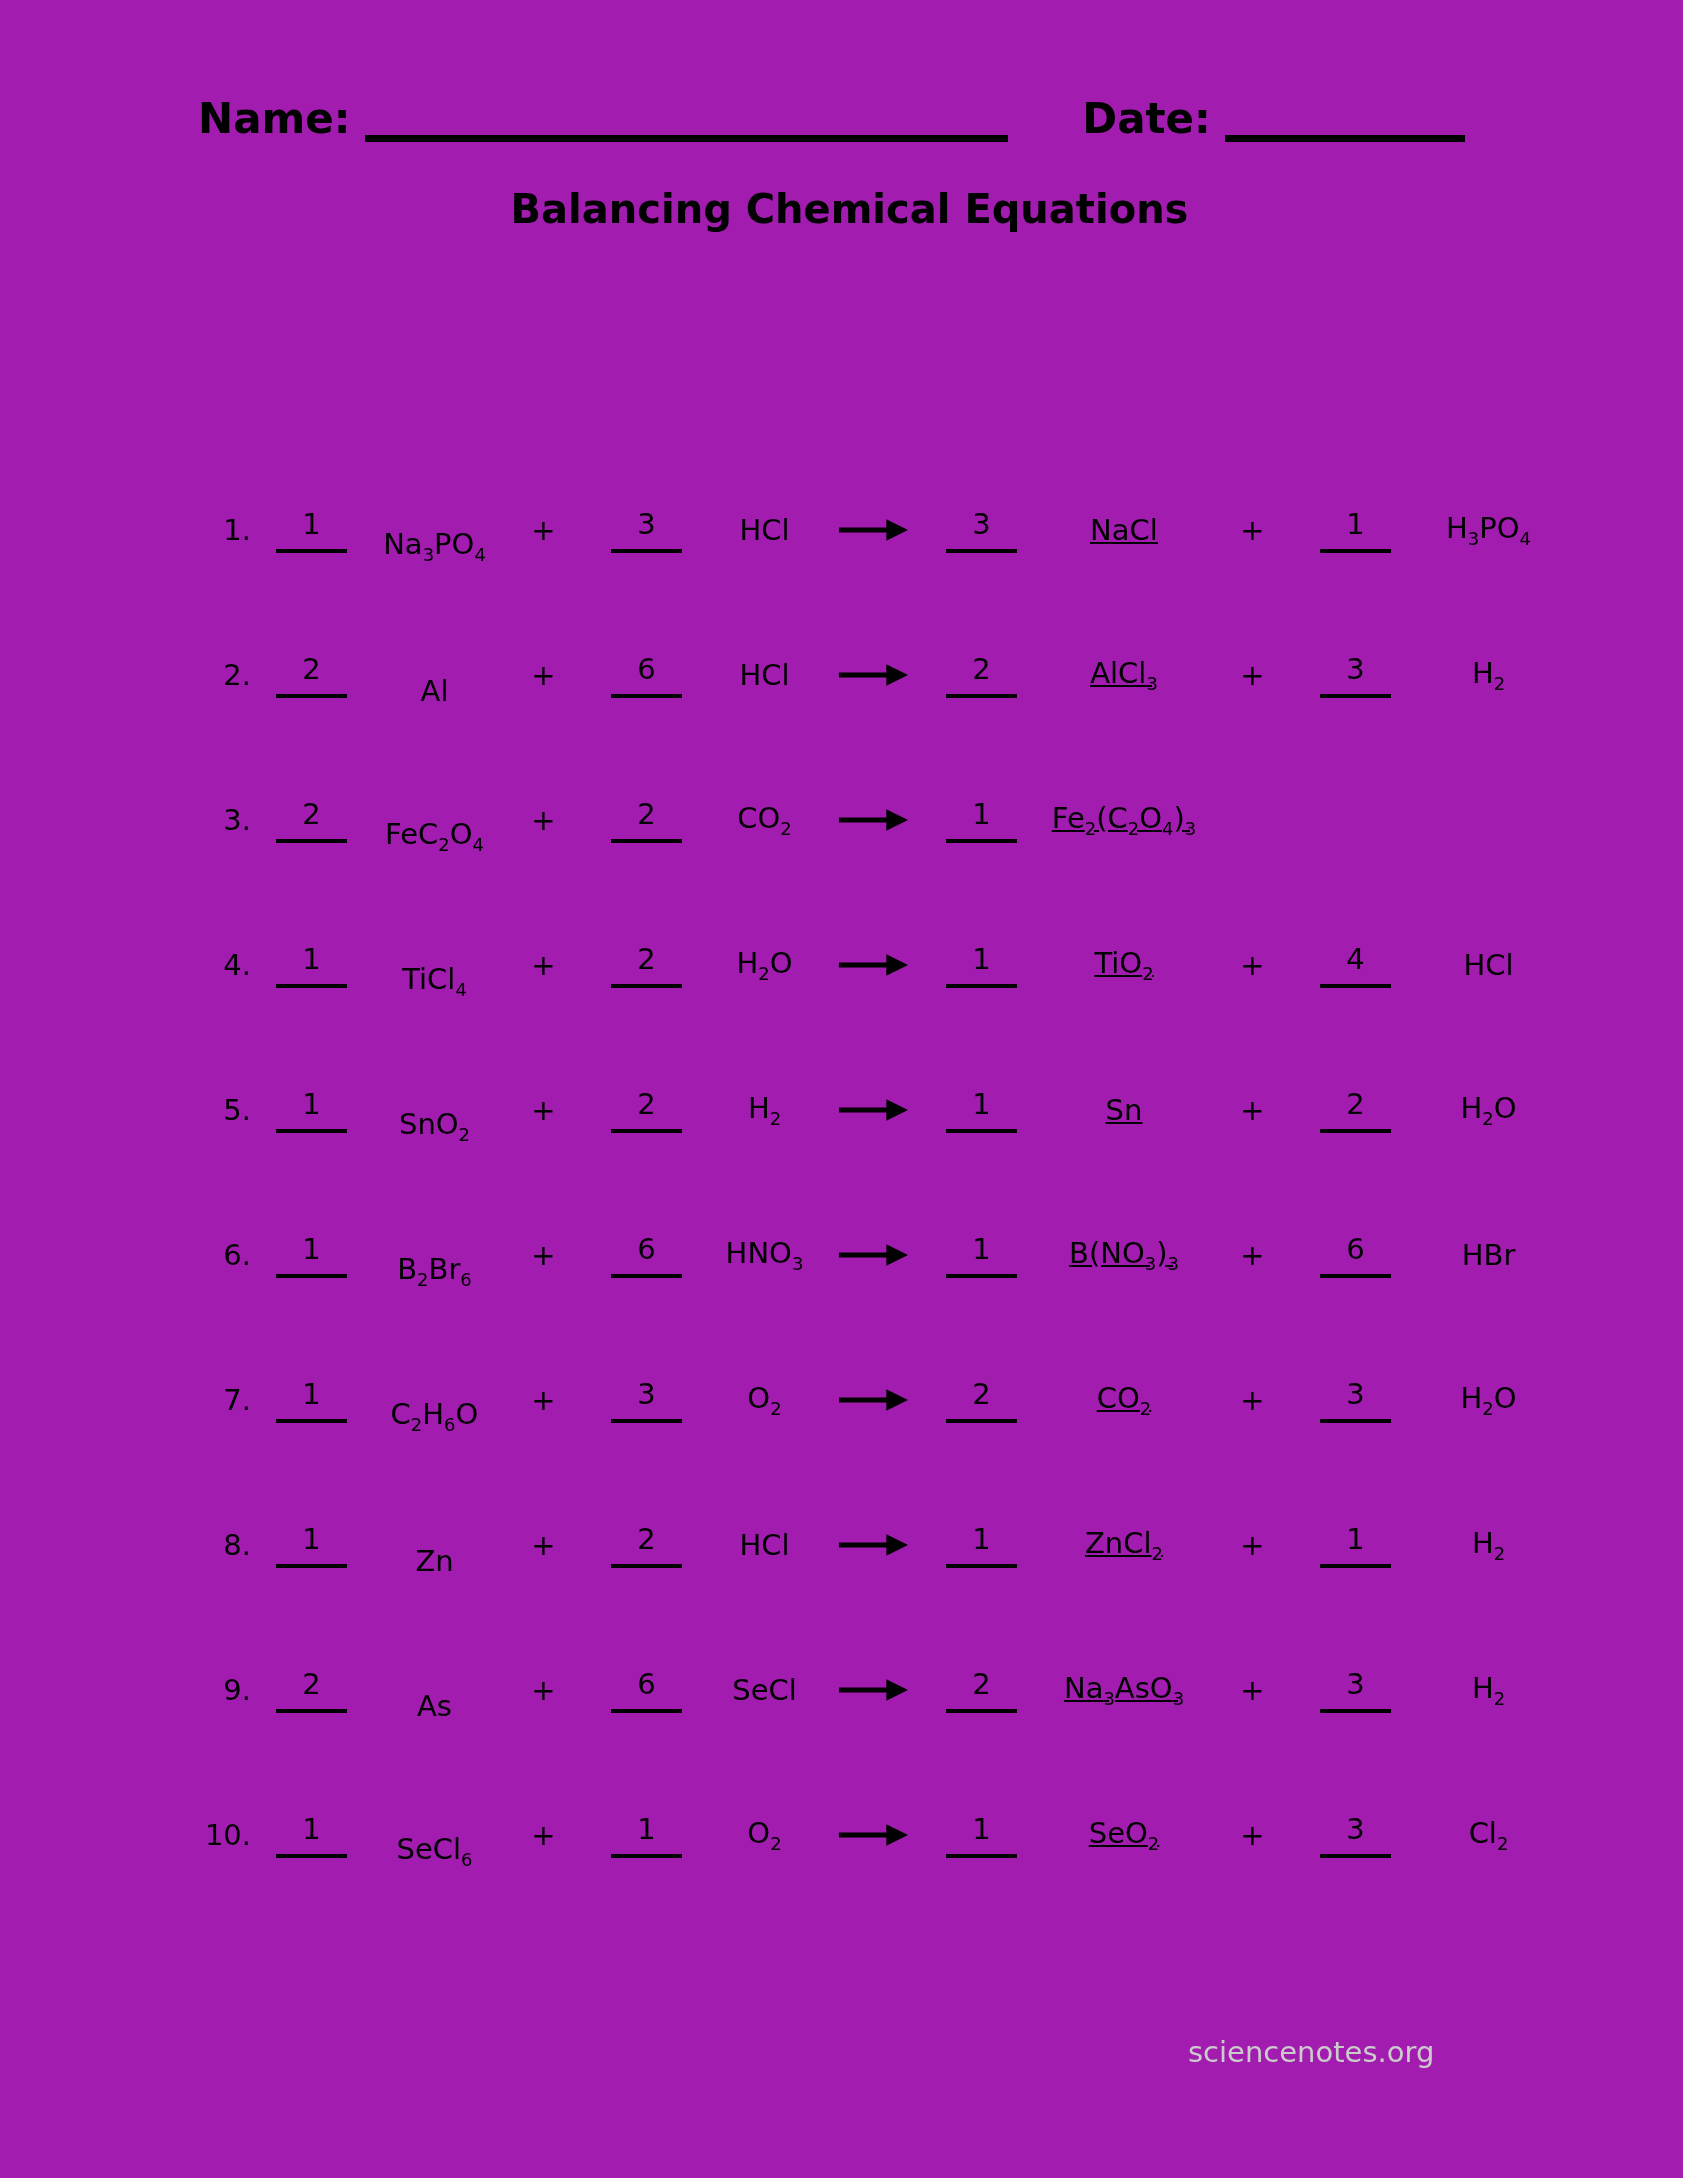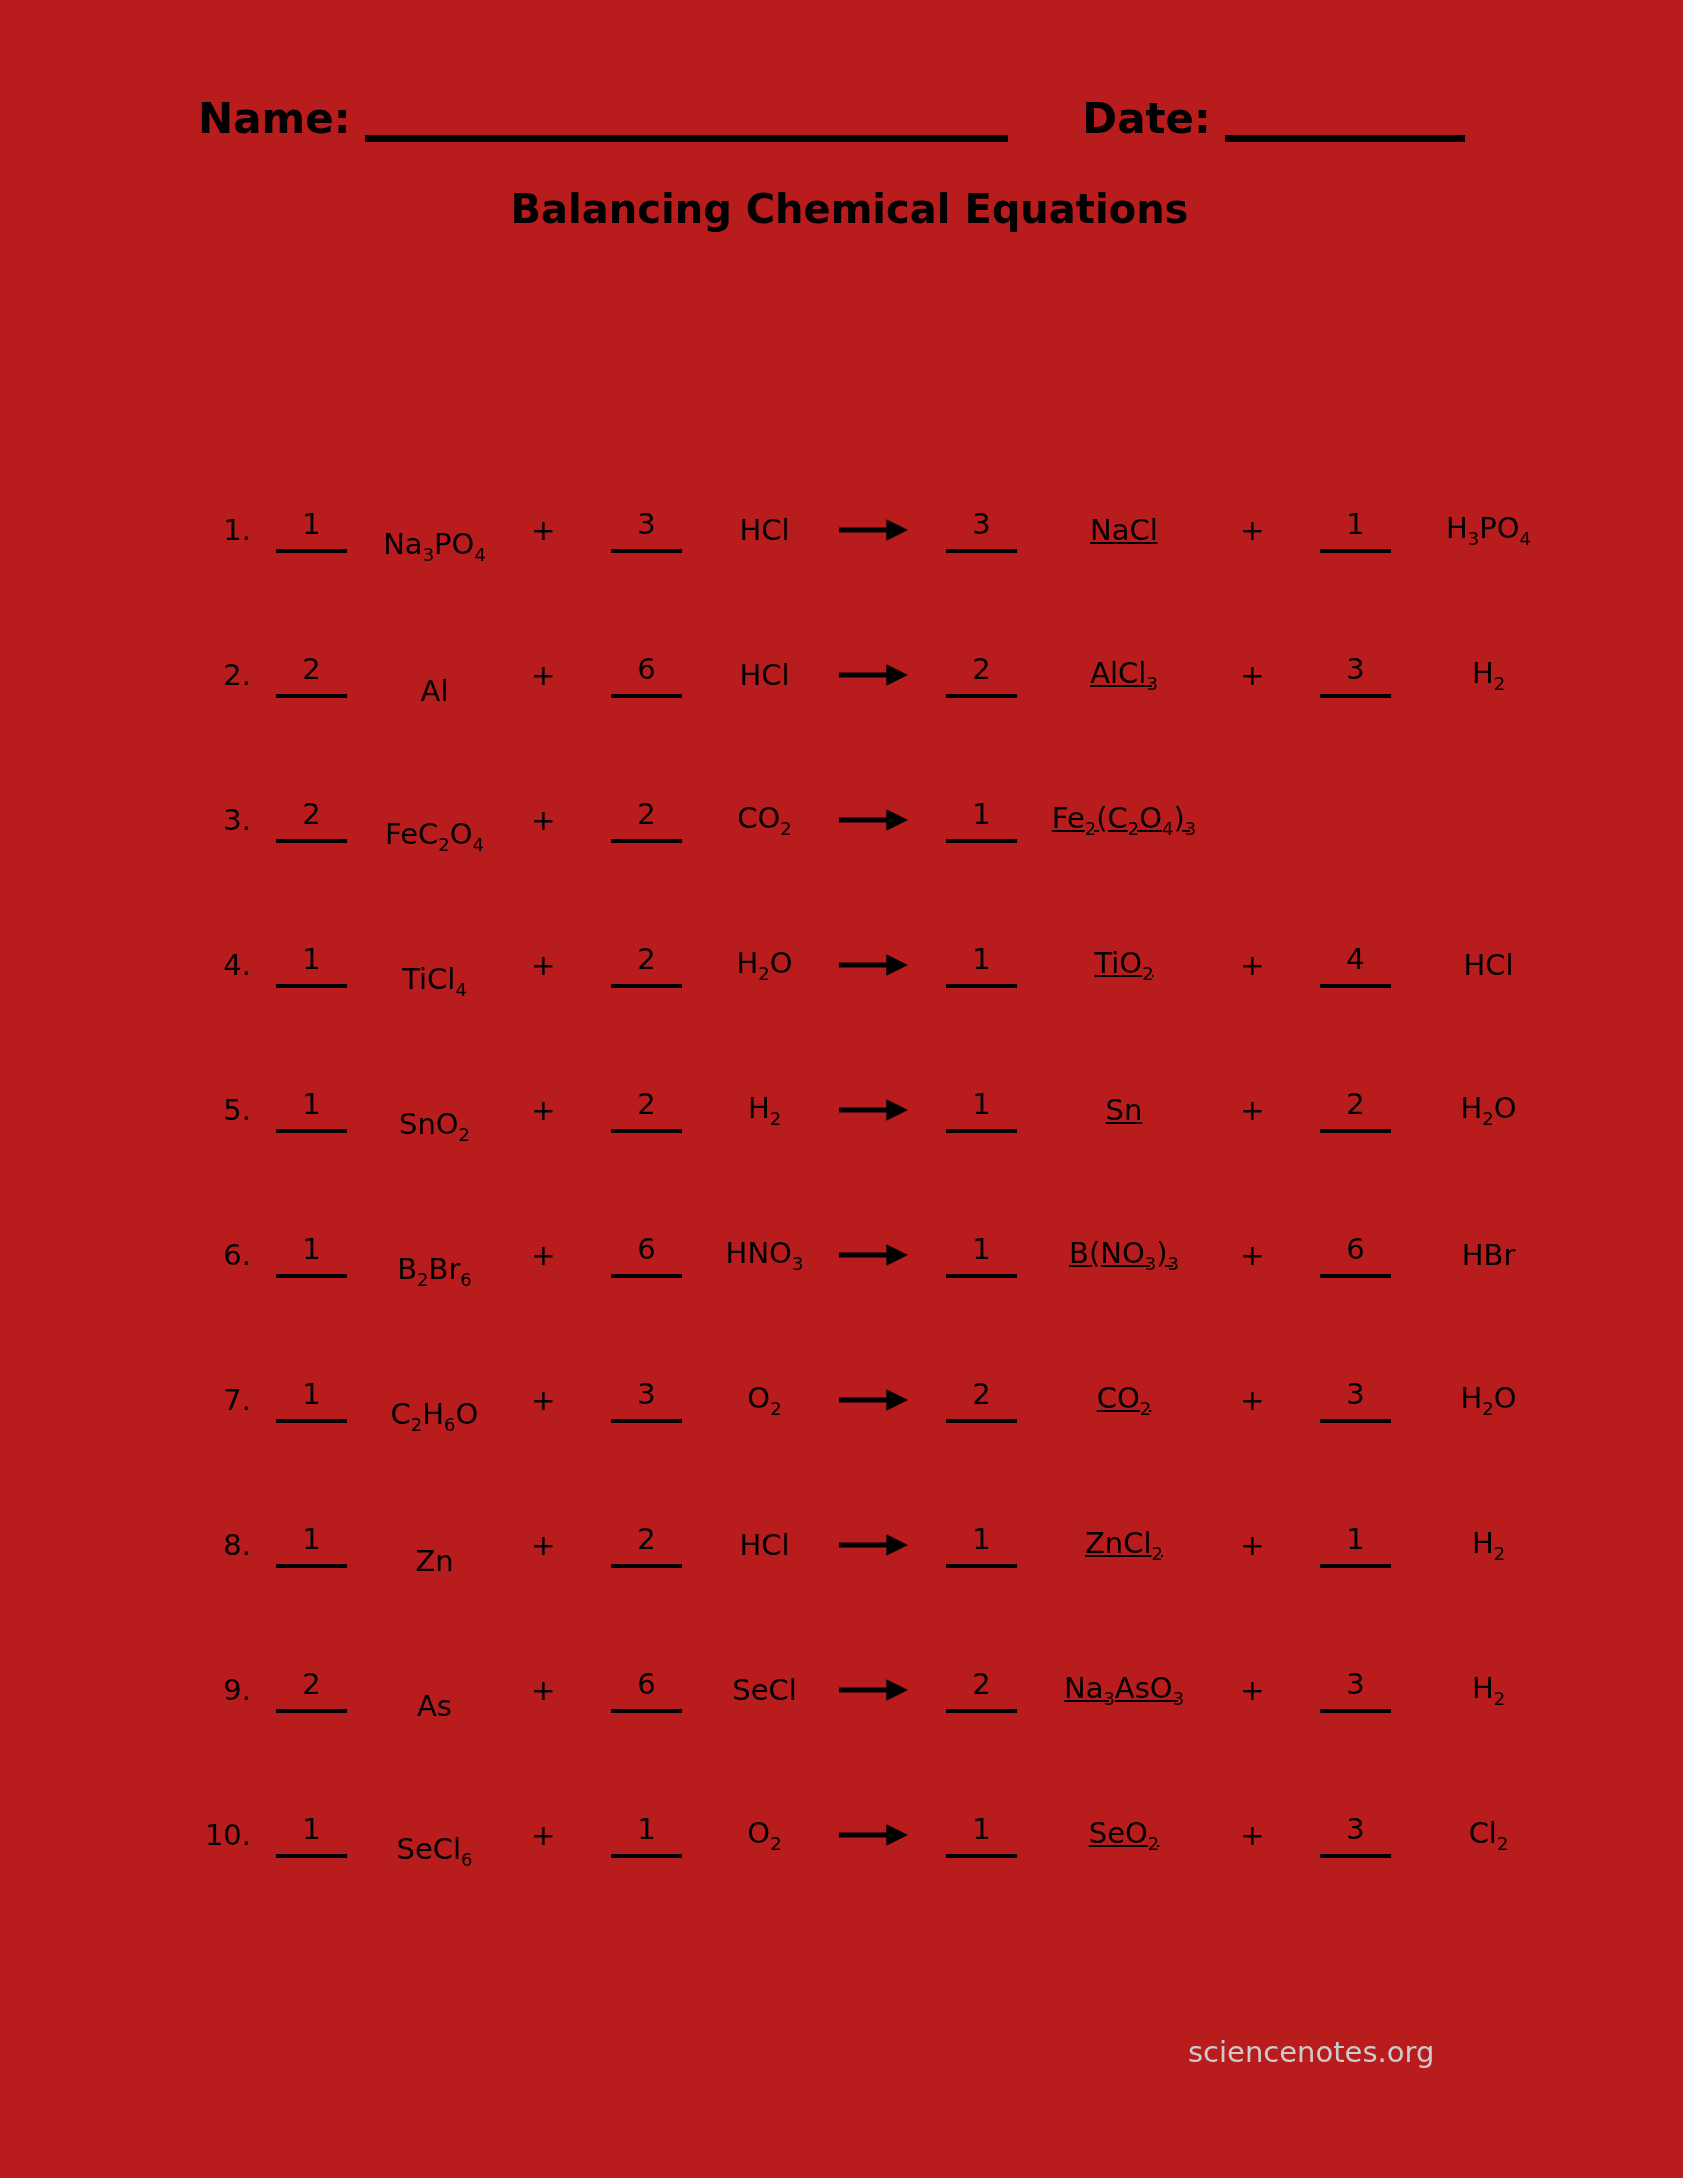--- a/index.html
+++ b/index.html
@@ -1,20 +1,20 @@
 <!DOCTYPE html>
 <html><head>
 <meta charset="utf-8">
 <style>
   html, body { margin: 0; padding: 0; background: #ffffff; }
   .page {
     position: relative;
     width: 1683px;
     height: 2178px;
-    background: #b91c1c;
+    background: #a21caf;
     color: #000000;
     font-family: "DejaVu Sans", "Liberation Sans", sans-serif;
     overflow: hidden;
   }
 
   
   .header {
     position: absolute;
     top: 91px; left: 198px; right: 218px;
     display: flex;

